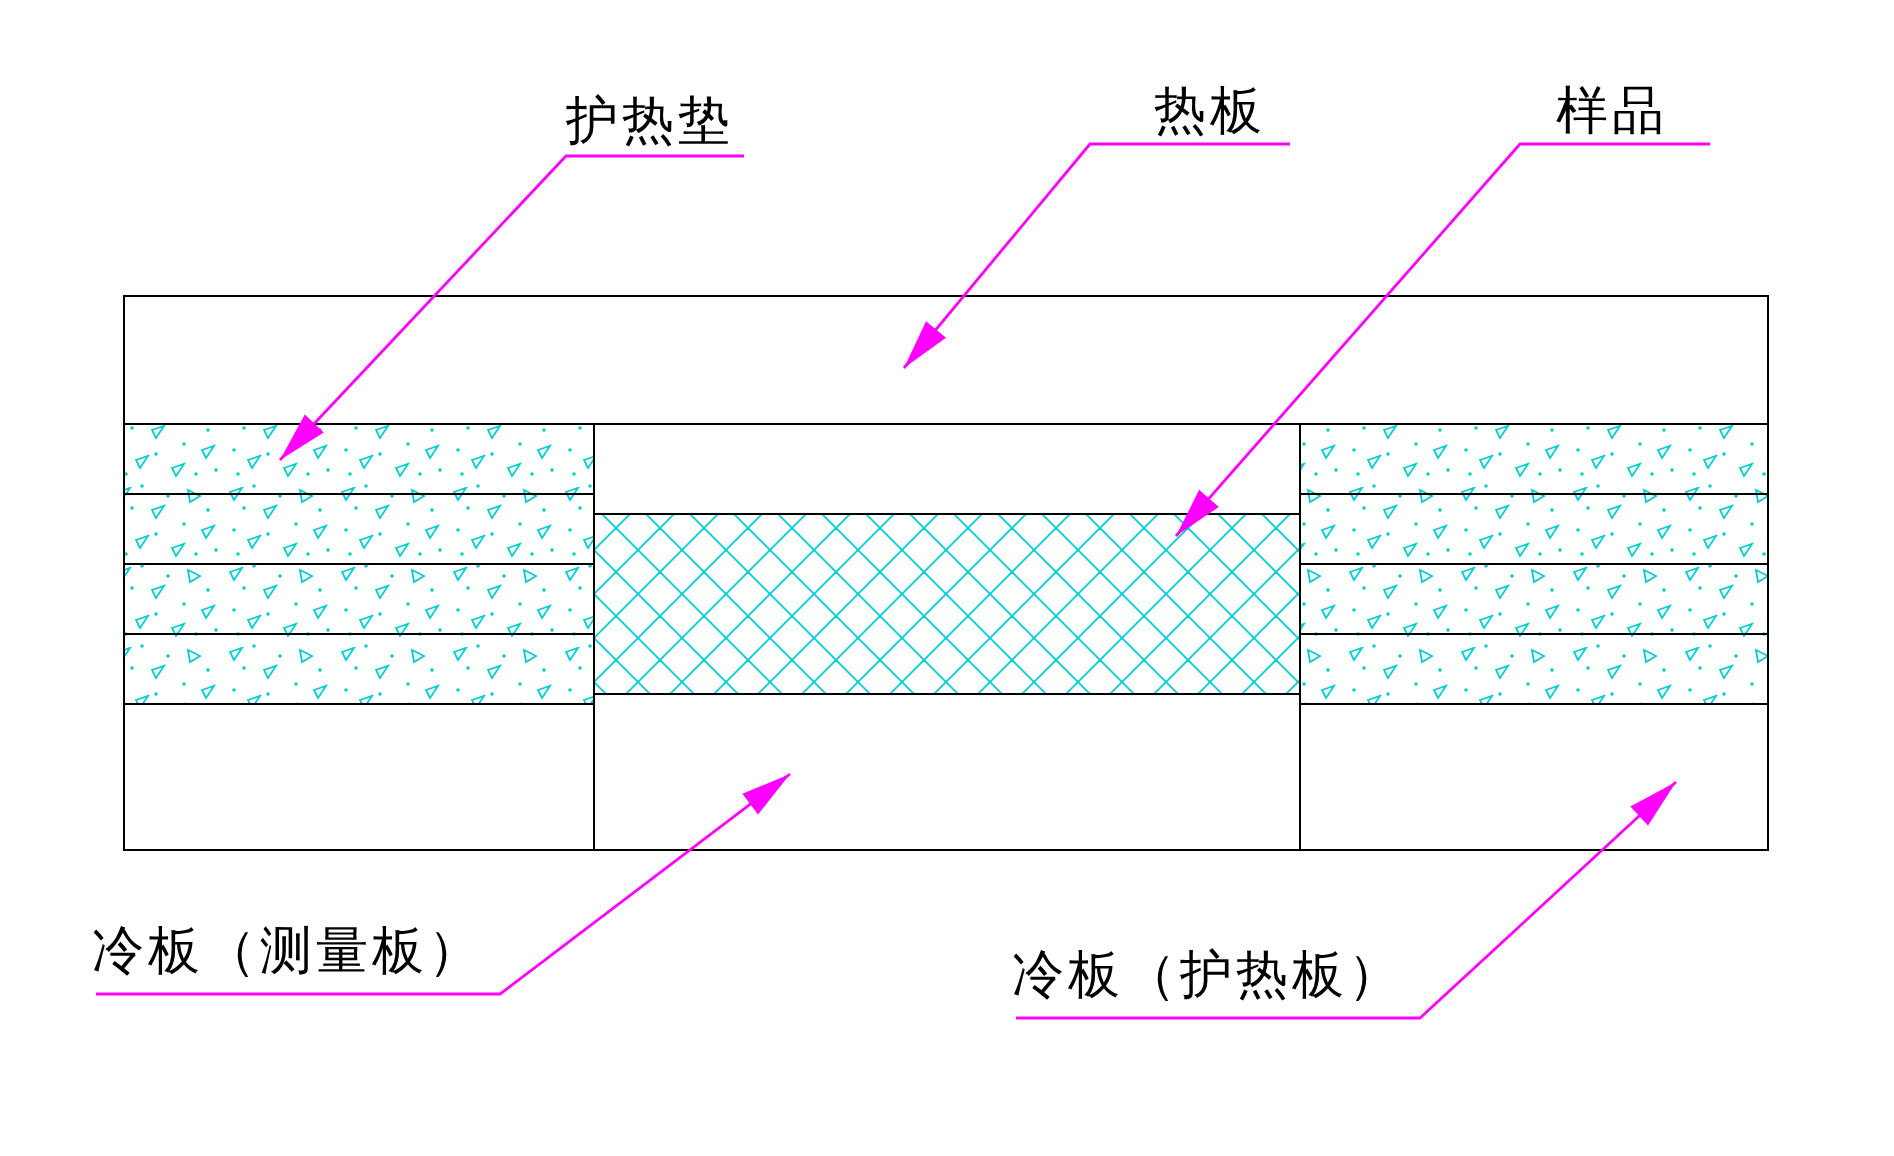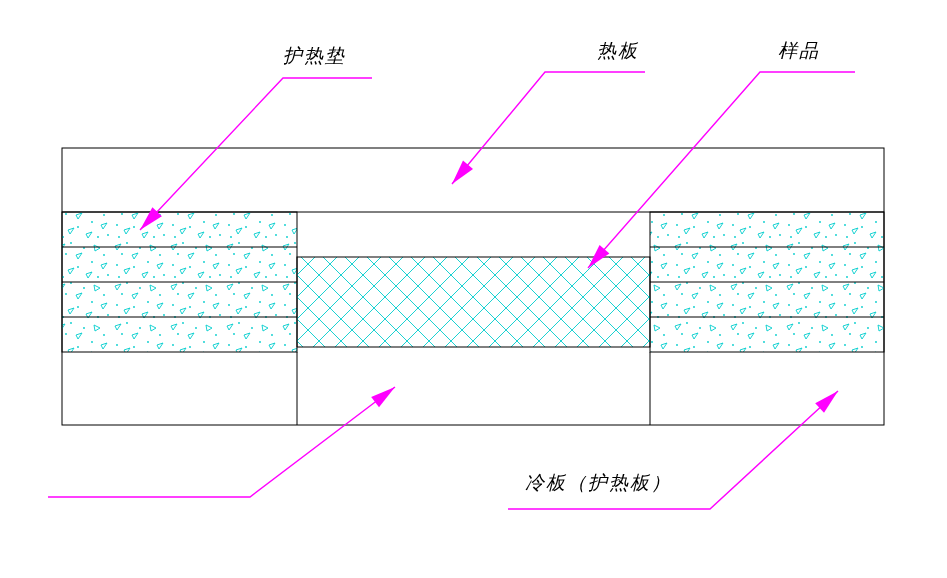--- a/index.html
+++ b/index.html
@@ -21,25 +21,24 @@
   .blk{stroke:var(--line);fill:none;stroke-width:1;}
   .concrete{fill:url(#concrete);stroke:var(--line);stroke-width:1;}
   .cross{fill:url(#crosshatch);stroke:var(--line);stroke-width:1;}
   .mag{stroke:var(--leader);fill:none;stroke-width:1.4;}
   .mag-fill{fill:var(--leader);stroke:none;}
   .cstroke{stroke:var(--hatch);fill:none;stroke-width:0.9;}
   .cfill{fill:var(--hatch);stroke:none;}
   .label{
     position:absolute;
     color:var(--text);
-    font-size:19px;
+    font-size:26px;
     line-height:1.1;
     white-space:nowrap;
     letter-spacing:2px;
-    font-style:italic;
   }
 </style>
 </head>
 <body>
 
 <div class="canvas">
 
   <svg width="947" height="578" viewBox="0 0 947 578">
     <defs>
       <pattern id="concrete" patternUnits="userSpaceOnUse" width="56" height="40">
@@ -104,17 +103,18 @@
       <polygon class="mag-fill" points="395,387 379,407.3 371.2,396.9"></polygon>
     </g>
 
     <g>
       <polyline class="mag" points="508,509 710,509 838,391"></polyline>
       <polygon class="mag-fill" points="838,391 824,412.7 815.2,403.2"></polygon>
     </g>
   </svg>
 
   <div class="label" style="left:283px;top:46px;">护热垫</div>
-  <div class="label" style="left:577px;top:41px;margin-left:20px;">热板</div>
+  <div class="label" style="left:577px;top:41px;">热板</div>
   <div class="label" style="left:778px;top:41px;">样品</div>
-  <div class="label" style="left:506px;top:473px;margin-left:19px;">冷板（护热板）</div>
+  <div class="label" style="left:46px;top:461px;">冷板（测量板）</div>
+  <div class="label" style="left:506px;top:473px;">冷板（护热板）</div>
 
 </div>
 
 </body></html>

